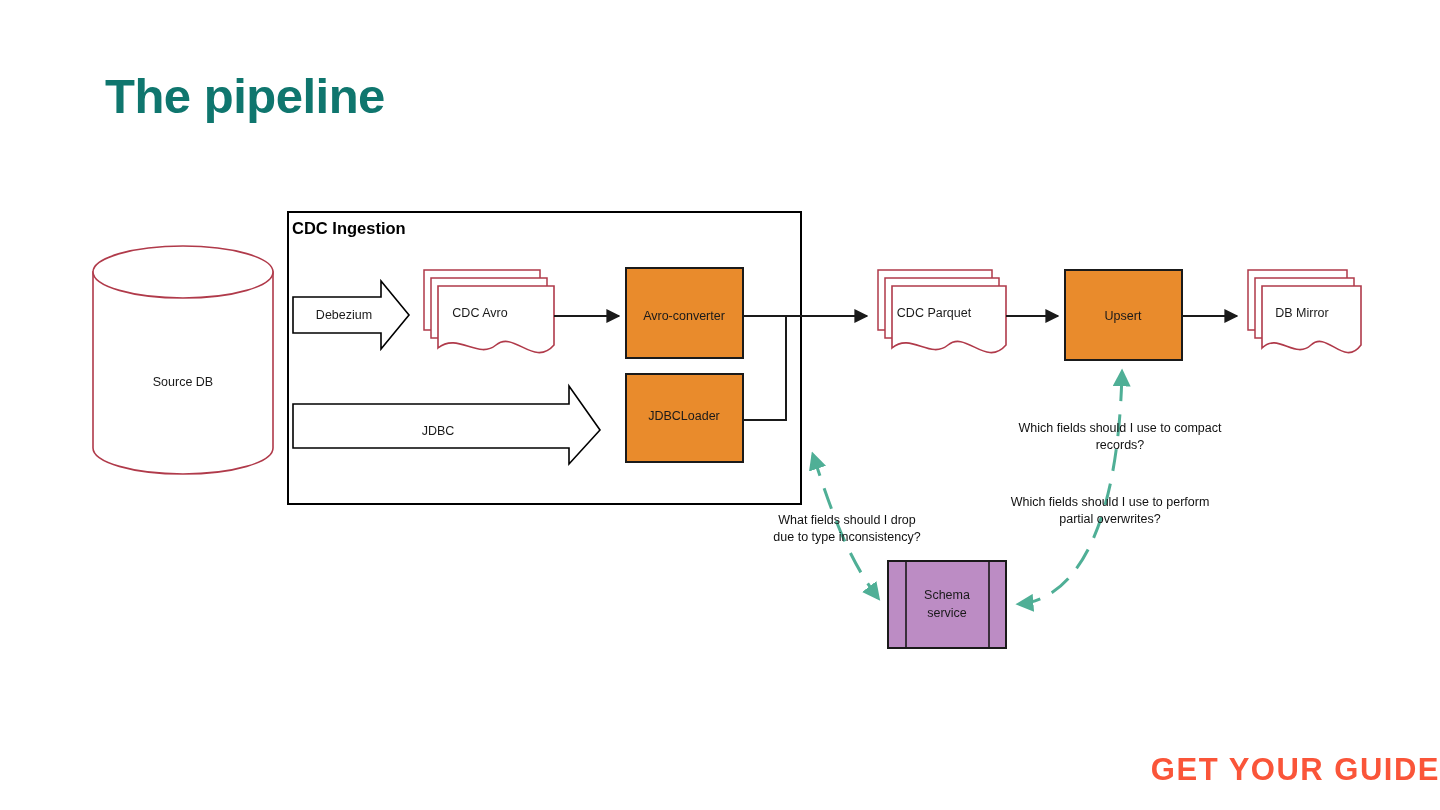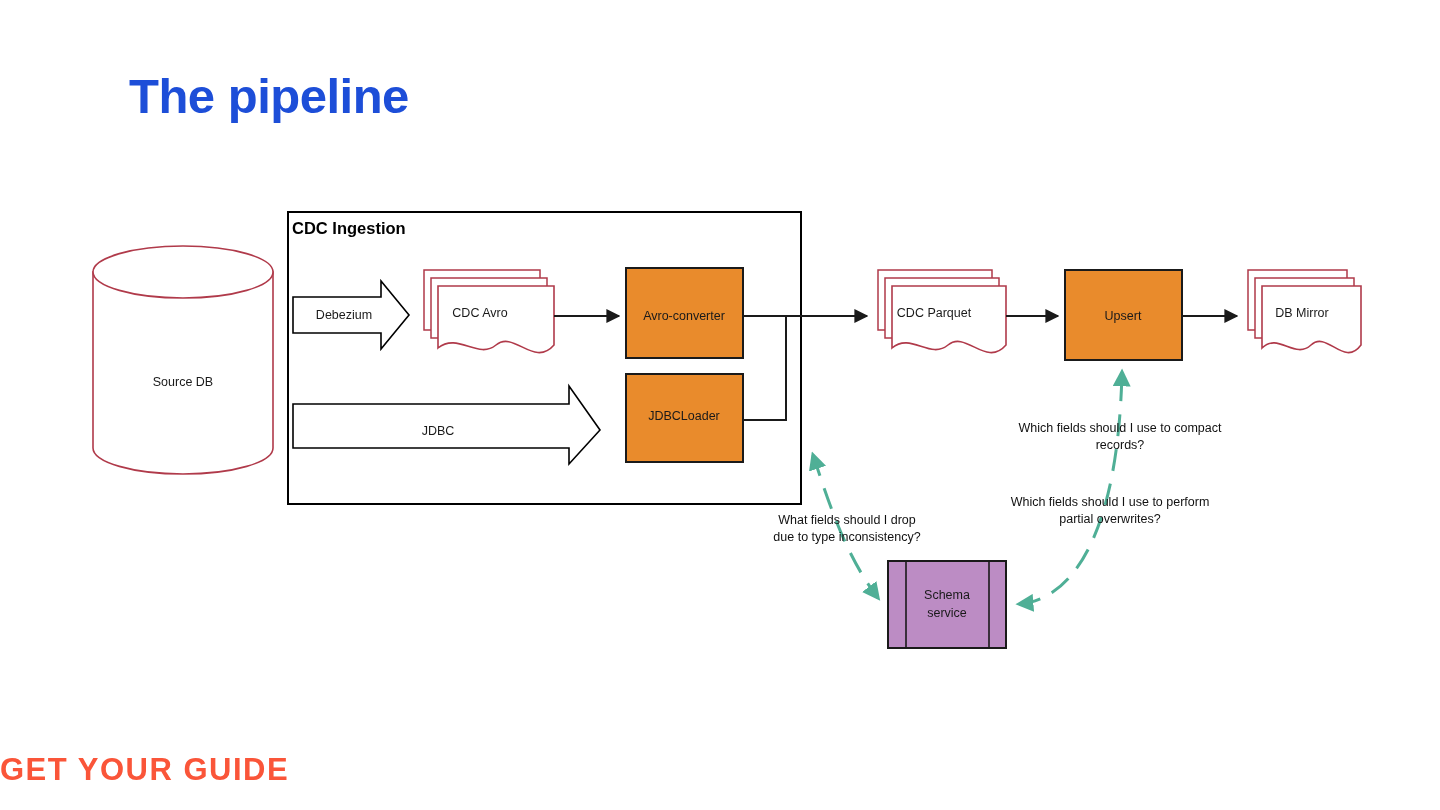--- a/index.html
+++ b/index.html
@@ -25,42 +25,41 @@
   }
 
   
   #slide-title {
     position: absolute;
     left: 105px;
     top: 68px;
     font-size: 49px;
     font-weight: bold;
     letter-spacing: -0.5px;
-    color: #1d4ed8;
+    color: #0f766e;
     font-family: "Liberation Sans", sans-serif;
     white-space: nowrap;
-    margin-left: 24px;
   }
 
   
   #diagram {
     position: absolute;
     left: 0;
     top: 0;
     width: 1440px;
     height: 810px;
   }
 
   
   #footer-logo {
     position: absolute;
     left: 0;
     top: 752px;
     width: 1440px;
-    text-align: left;
+    text-align: right;
     font-size: 31px;
     font-weight: bold;
     letter-spacing: 1.5px;
     color: #FA5539;
     font-family: "Liberation Sans", sans-serif;
   }
 
   .shape-label {
     font-family: "Liberation Sans", sans-serif;
     font-size: 12.5px;

